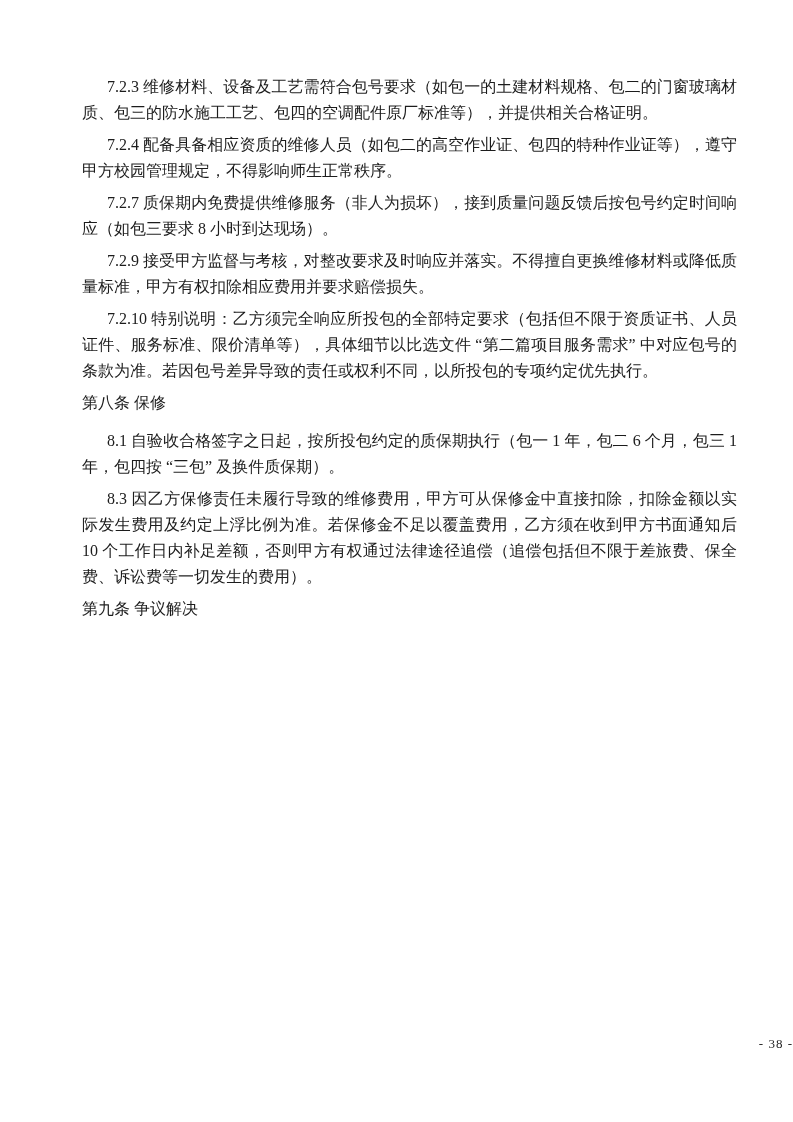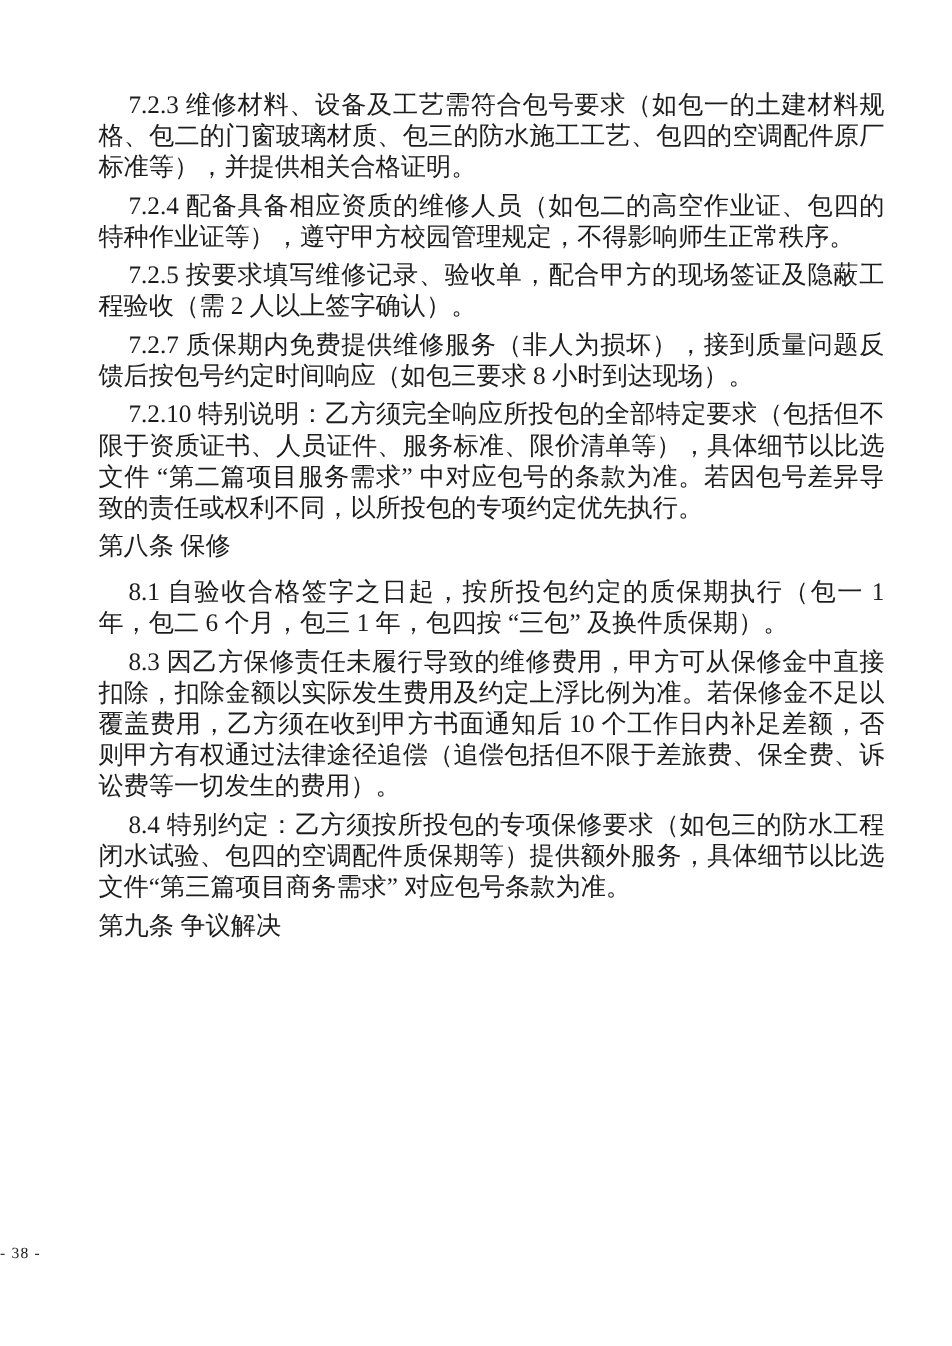--- a/index.html
+++ b/index.html
@@ -14,53 +14,52 @@
     background: #ffffff;
     overflow: hidden;
     font-family: "Liberation Serif", "DejaVu Serif", serif;
     color: #1c1c1c;
   }
   .content {
     position: absolute;
     left: 82px;
     top: 74px;
     width: 655px;
-    font-size: 21px;
+    font-size: 16px;
     line-height: 26px;
     text-align: justify;
   }
   p.body-para {
     margin: 0 0 6px 0;
     text-indent: 25px;
   }
   p.heading-para {
     margin: 3px 0 12px 0;
     text-indent: 0;
   }
   .page-footer {
     position: absolute;
     left: 0;
     right: 0;
     top: 1036px;
-    text-align: left;
+    text-align: right;
     font-size: 13px;
     letter-spacing: 1px;
     color: #1c1c1c;
   }
 </style>
 </head>
 <body>
 
 <div class="page">
   <div class="content">
     <p class="body-para">7.2.3 维修材料、设备及工艺需符合包号要求（如包一的土建材料规格、包二的门窗玻璃材质、包三的防水施工工艺、包四的空调配件原厂标准等），并提供相关合格证明。</p>
     <p class="body-para">7.2.4 配备具备相应资质的维修人员（如包二的高空作业证、包四的特种作业证等），遵守甲方校园管理规定，不得影响师生正常秩序。</p>
-    <p class="body-para">7.2.5 按要求填写维修记录、验收单，配合甲方的现场签证及隐蔽工程验收（需 2 人以上签字确认）。</p>
     <p class="body-para">7.2.7 质保期内免费提供维修服务（非人为损坏），接到质量问题反馈后按包号约定时间响应（如包三要求 8 小时到达现场）。</p>
+    <p class="body-para">7.2.9 接受甲方监督与考核，对整改要求及时响应并落实。不得擅自更换维修材料或降低质量标准，甲方有权扣除相应费用并要求赔偿损失。</p>
     <p class="body-para">7.2.10 特别说明：乙方须完全响应所投包的全部特定要求（包括但不限于资质证书、人员证件、服务标准、限价清单等），具体细节以比选文件 “第二篇项目服务需求” 中对应包号的条款为准。若因包号差异导致的责任或权利不同，以所投包的专项约定优先执行。</p>
     <p class="heading-para">第八条 保修</p>
     <p class="body-para">8.1 自验收合格签字之日起，按所投包约定的质保期执行（包一 1 年，包二 6 个月，包三 1 年，包四按 “三包” 及换件质保期）。</p>
     <p class="body-para">8.3 因乙方保修责任未履行导致的维修费用，甲方可从保修金中直接扣除，扣除金额以实际发生费用及约定上浮比例为准。若保修金不足以覆盖费用，乙方须在收到甲方书面通知后 10 个工作日内补足差额，否则甲方有权通过法律途径追偿（追偿包括但不限于差旅费、保全费、诉讼费等一切发生的费用）。</p>
-    <p class="body-para">8.4 特别约定：乙方须按所投包的专项保修要求（如包三的防水工程闭水试验、包四的空调配件质保期等）提供额外服务，具体细节以比选文件“第三篇项目商务需求” 对应包号条款为准。</p>
     <p class="heading-para">第九条 争议解决</p>
   </div>
   <div class="page-footer">- 38 -</div>
 </div>
 
 </body></html>

